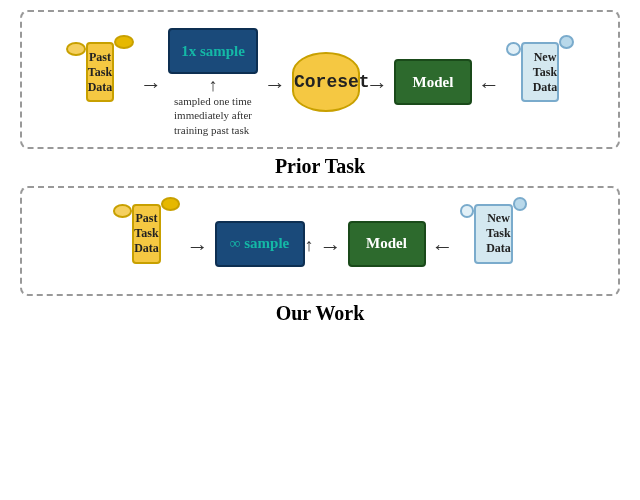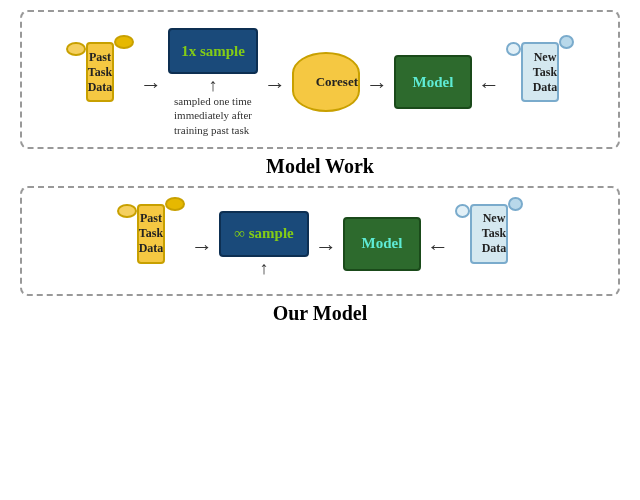--- a/index.html
+++ b/index.html
@@ -94,21 +94,21 @@
       border-color: #7aabcc;
     }
     .cylinder-new .cylinder-bottom {
       background: #b8d8ea;
       border-color: #7aabcc;
     }
 
     
     .sample-box {
       background: #1a4a7a;
-      color: #84cc16;
+      color: #14b8a6;
       border: 2px solid #0d2f52;
       border-radius: 4px;
       width: 90px;
       height: 46px;
       display: flex;
       align-items: center;
       justify-content: center;
       font-size: 15px;
       font-weight: bold;
       text-align: center;
@@ -116,36 +116,37 @@
 
     
     .coreset-box {
       width: 68px;
       height: 60px;
       background: #F5C842;
       border: 2px solid #c8a000;
       border-radius: 50%;
       display: flex;
       align-items: center;
-      justify-content: flex-end;
-      font-size: 13px;
+      justify-content: flex-start;
+      font-size: 18px;
       font-weight: bold;
       color: #222;
       
       border-radius: 50% / 35%;
+      font-family: Liberation Mono, monospace;
     }
 
     
     .model-box {
       background: #2d6a2d;
-      color: #5eead4;
+      color: #ffffff;
       border: 2px solid #1a4a1a;
       border-radius: 4px;
       width: 78px;
-      height: 54px;
+      height: 46px;
       display: flex;
       align-items: center;
       justify-content: center;
       font-size: 15px;
       font-weight: bold;
     }
 
     
     .arrow {
       display: flex;
@@ -260,42 +261,42 @@
             <span style="white-space:pre-line;">New
 Task
 Data</span>
           </div>
           <div class="cylinder-bottom"></div>
         </div>
       </div>
     </div>
   </div>
   <div class="section-title">
-    <span>Model Work</span>
+    <span>Prior Task</span>
   </div>
 </div>
 
 <div class="section-wrapper">
   <div class="diagram-section">
     <div class="flow-with-annotation">
       <div class="top-row">
 
         <div class="cyl-wrapper cylinder">
           <div class="cylinder-top"></div>
           <div class="cylinder-body">
             <span style="white-space:pre-line;">Past
 Task
 Data</span>
           </div>
           <div class="cylinder-bottom"></div>
         </div>
 
         <div class="arrow arrow-right"></div>
 
-        <div style="display:flex;flex-direction:column;align-items:center;">
+        <div style="display:flex;align-items:center;">
           <div class="sample-box">
             <span>∞ sample</span>
           </div>
           <div class="bottom-annotation">
             <div class="annotation-arrow-up">↑</div>
           </div>
         </div>
 
         <div class="arrow arrow-right"></div>
 
@@ -311,15 +312,15 @@
             <span style="white-space:pre-line;">New
 Task
 Data</span>
           </div>
           <div class="cylinder-bottom"></div>
         </div>
       </div>
     </div>
   </div>
   <div class="section-title">
-    <strong><span>Our Model</span></strong>
+    <strong><span>Our Work</span></strong>
   </div>
 </div>
 
 </body></html>

